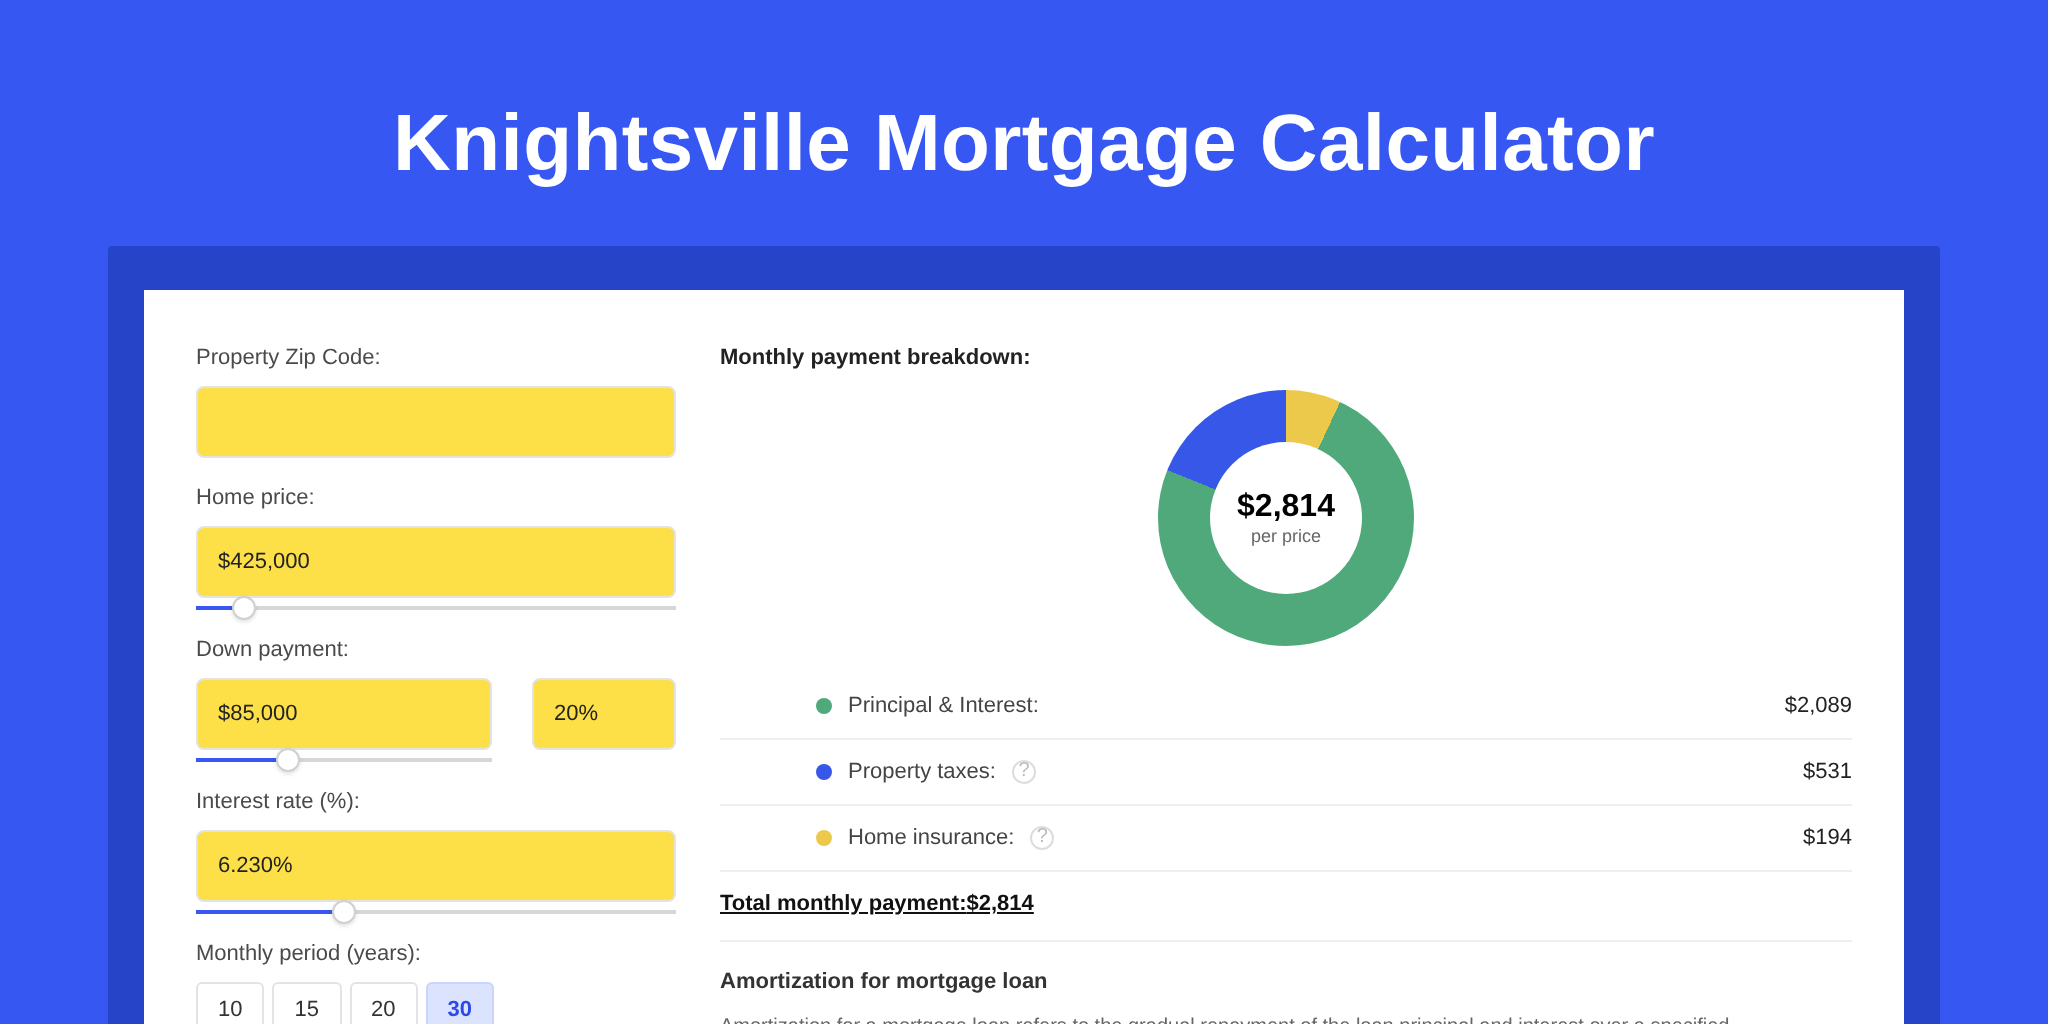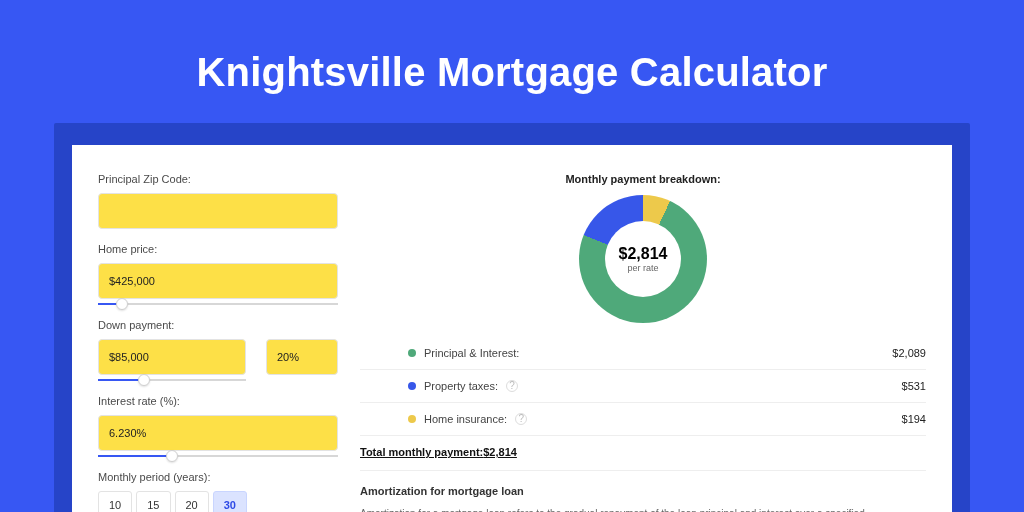--- a/index.html
+++ b/index.html
@@ -117,21 +117,20 @@
   .right {
     flex: 1;
     font-size: 11px;
     color: #333;
   }
   .sec-title {
     font-weight: 700;
     font-size: 11px;
     color: #222;
     margin-bottom: 10px;
-    text-align: center;
   }
   .donut-wrap {
     display: flex;
     justify-content: center;
     margin: 8px 0 14px 0;
     position: relative;
   }
   .donut {
     width: 128px;
     height: 128px;
@@ -223,21 +222,21 @@
 
 <div class="outer">
   <div class="title">Knightsville Mortgage Calculator</div>
 
   <div class="banner">
     <div class="card">
 
       <div class="left">
 
         <div class="field">
-          <label>Principal Zip Code:</label>
+          <label>Property Zip Code:</label>
           <input class="input" value="" style="">
         </div>
 
         <div class="field">
           <label>Home price:</label>
           <input class="input" value="$425,000" style="">
           <div class="slider-track">
             <div class="slider-filled" style="width:10%"></div>
             <div class="slider-thumb" style="left:10%"></div>
           </div>
@@ -280,21 +279,21 @@
 
       </div>
 
       <div class="right">
         <div class="sec-title">Monthly payment breakdown:</div>
 
         <div class="donut-wrap">
           <div class="donut">
             <div class="center">
               <div class="big">$2,814</div>
-              <div class="small">per rate</div>
+              <div class="small">per price</div>
             </div>
           </div>
         </div>
 
         <div class="legend">
           <div class="legend-row">
             <div class="legend-left">
               <span class="dot green"></span>
               <span class="legend-name">Principal &amp; Interest:</span>
             </div>

